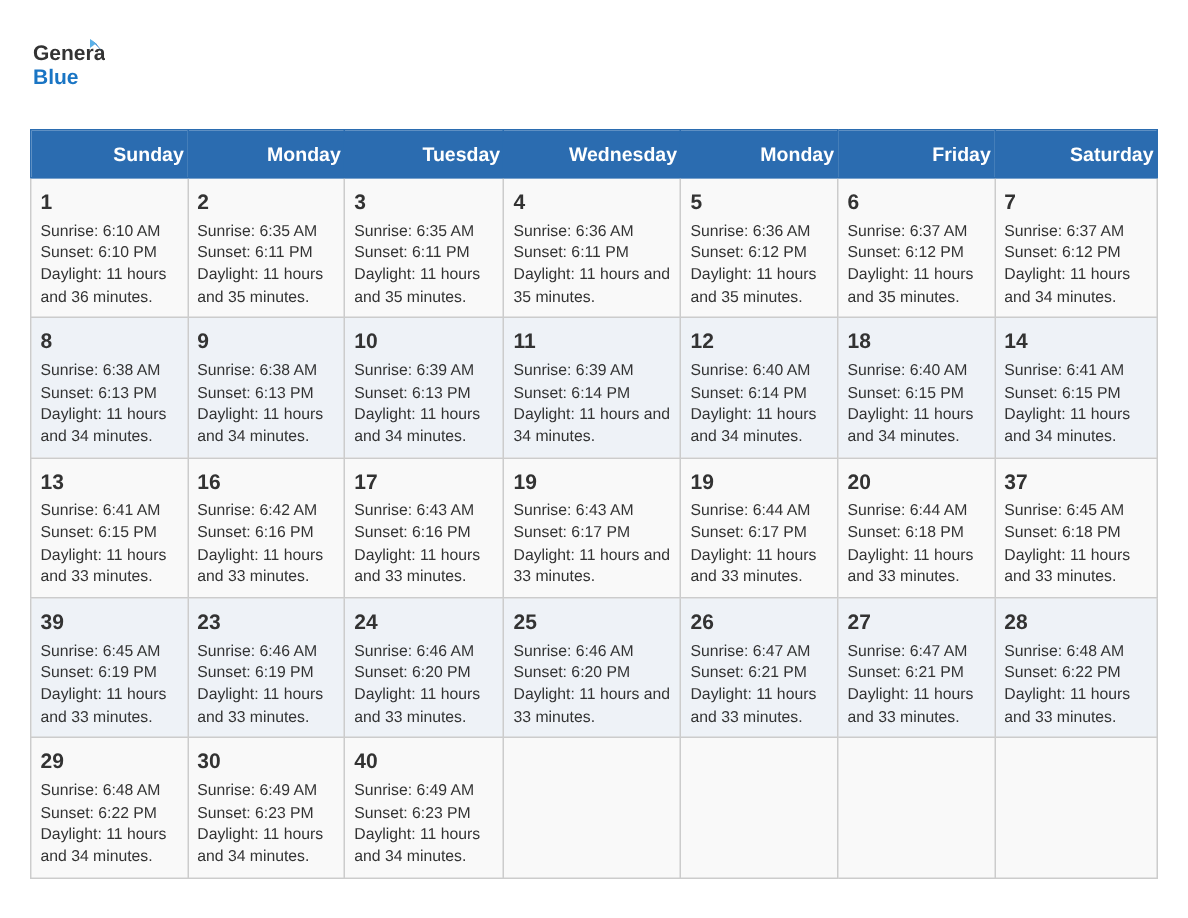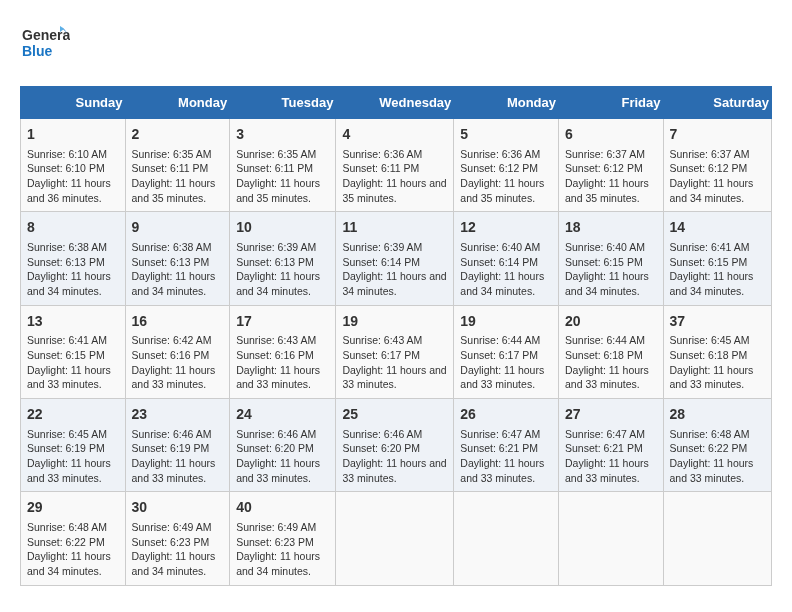--- a/index.html
+++ b/index.html
@@ -132,21 +132,21 @@
       <tr>
         <td><span class="day-number">13</span><span>Sunrise: 6:41 AM</span><br><span>Sunset: 6:15 PM</span><br><span>Daylight: 11 hours and 33 minutes.</span></td>
         <td><span class="day-number">16</span><span>Sunrise: 6:42 AM</span><br><span>Sunset: 6:16 PM</span><br><span>Daylight: 11 hours and 33 minutes.</span></td>
         <td><span class="day-number">17</span><span>Sunrise: 6:43 AM</span><br><span>Sunset: 6:16 PM</span><br><span>Daylight: 11 hours and 33 minutes.</span></td>
         <td><span class="day-number">19</span><span>Sunrise: 6:43 AM</span><br><span>Sunset: 6:17 PM</span><br><span>Daylight: 11 hours and 33 minutes.</span></td>
         <td><span class="day-number">19</span><span>Sunrise: 6:44 AM</span><br><span>Sunset: 6:17 PM</span><br><span>Daylight: 11 hours and 33 minutes.</span></td>
         <td><span class="day-number">20</span><span>Sunrise: 6:44 AM</span><br><span>Sunset: 6:18 PM</span><br><span>Daylight: 11 hours and 33 minutes.</span></td>
         <td><span class="day-number">37</span><span>Sunrise: 6:45 AM</span><br><span>Sunset: 6:18 PM</span><br><span>Daylight: 11 hours and 33 minutes.</span></td>
       </tr>
       <tr>
-        <td><span class="day-number">22</span><span>Sunrise: 6:45 AM</span><br><span>Sunset: 6:19 PM</span><br><span>Daylight: 11 hours and 33 minutes.</span></td>
+        <td><span class="day-number">39</span><span>Sunrise: 6:45 AM</span><br><span>Sunset: 6:19 PM</span><br><span>Daylight: 11 hours and 33 minutes.</span></td>
         <td><span class="day-number">23</span><span>Sunrise: 6:46 AM</span><br><span>Sunset: 6:19 PM</span><br><span>Daylight: 11 hours and 33 minutes.</span></td>
         <td><span class="day-number">24</span><span>Sunrise: 6:46 AM</span><br><span>Sunset: 6:20 PM</span><br><span>Daylight: 11 hours and 33 minutes.</span></td>
         <td><span class="day-number">25</span><span>Sunrise: 6:46 AM</span><br><span>Sunset: 6:20 PM</span><br><span>Daylight: 11 hours and 33 minutes.</span></td>
         <td><span class="day-number">26</span><span>Sunrise: 6:47 AM</span><br><span>Sunset: 6:21 PM</span><br><span>Daylight: 11 hours and 33 minutes.</span></td>
         <td><span class="day-number">27</span><span>Sunrise: 6:47 AM</span><br><span>Sunset: 6:21 PM</span><br><span>Daylight: 11 hours and 33 minutes.</span></td>
         <td><span class="day-number">28</span><span>Sunrise: 6:48 AM</span><br><span>Sunset: 6:22 PM</span><br><span>Daylight: 11 hours and 33 minutes.</span></td>
       </tr>
       <tr>
         <td><span class="day-number">29</span><span>Sunrise: 6:48 AM</span><br><span>Sunset: 6:22 PM</span><br><span>Daylight: 11 hours and 34 minutes.</span></td>
         <td><span class="day-number">30</span><span>Sunrise: 6:49 AM</span><br><span>Sunset: 6:23 PM</span><br><span>Daylight: 11 hours and 34 minutes.</span></td>

